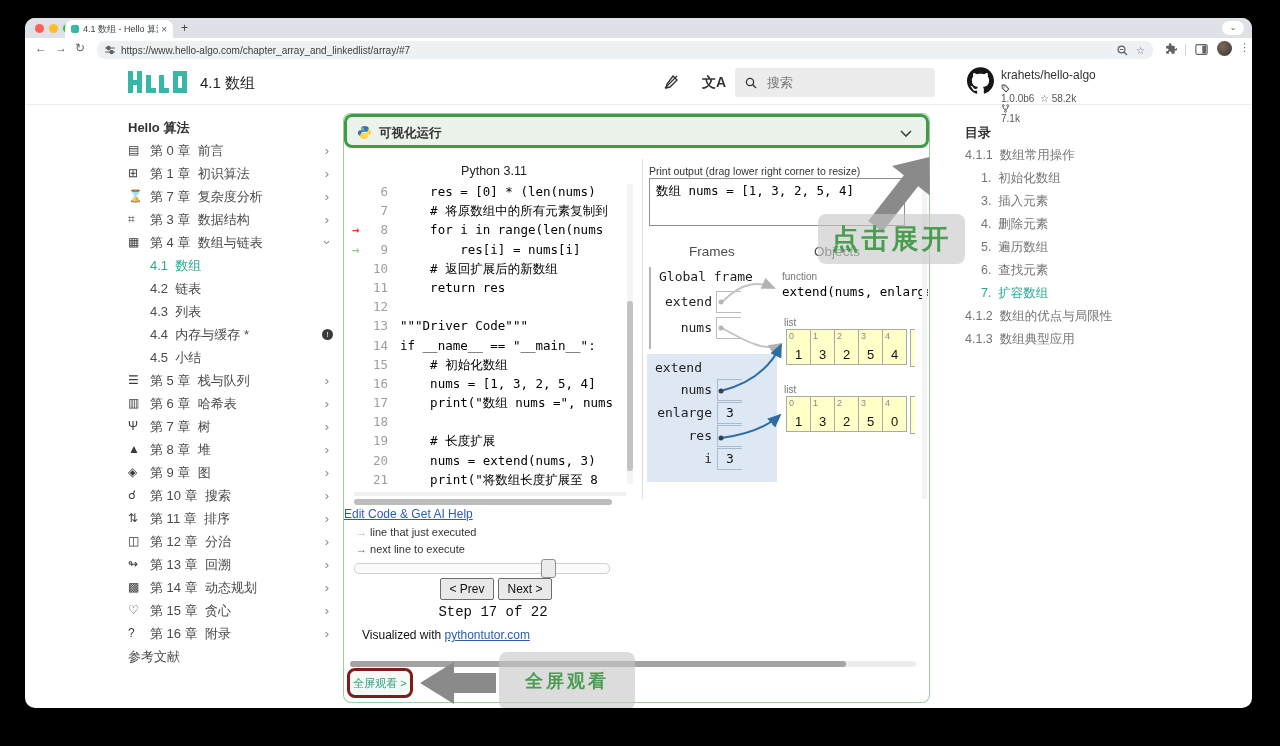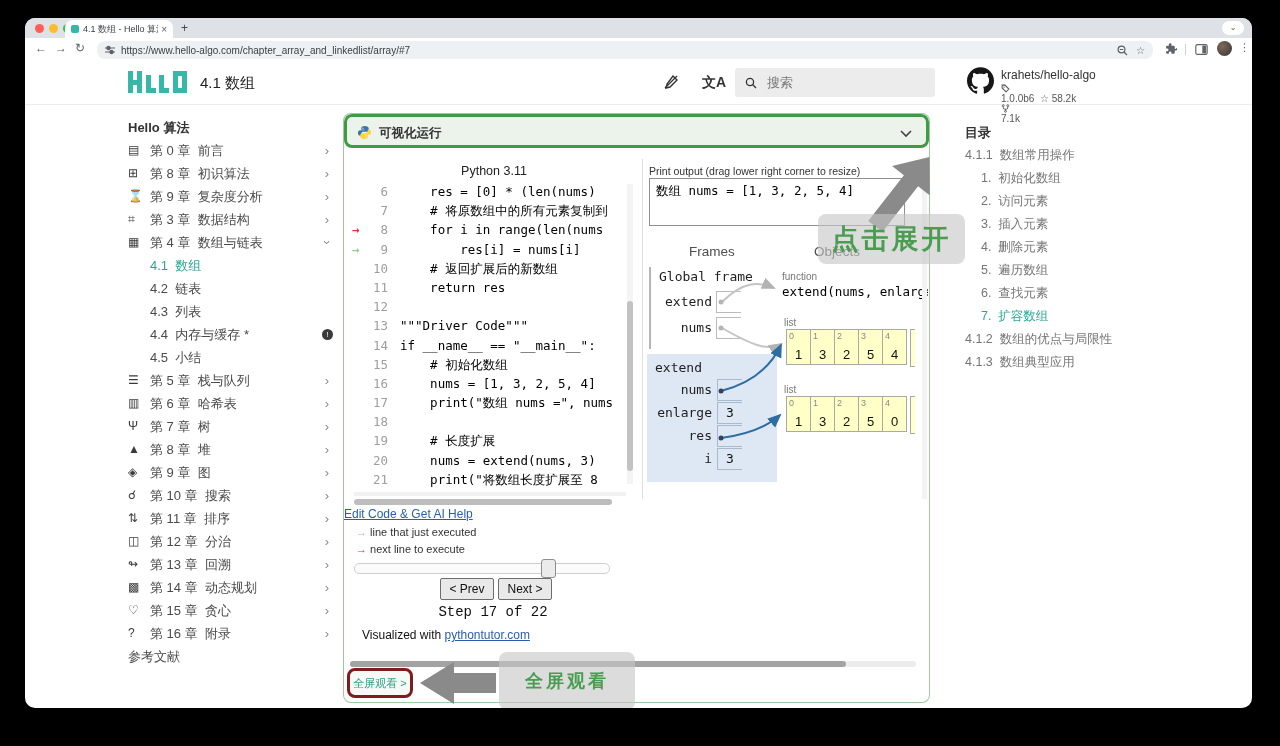--- a/index.html
+++ b/index.html
@@ -249,28 +249,28 @@
 
       <div class="s-item">
         <span class="s-icon">▤</span>
         <span class="s-label">第 0 章  前言</span>
         
         <span class="s-chev">›</span>
       </div>
 
       <div class="s-item">
         <span class="s-icon">⊞</span>
-        <span class="s-label">第 8 章  初识算法</span>
+        <span class="s-label">第 1 章  初识算法</span>
         
         <span class="s-chev">›</span>
       </div>
 
       <div class="s-item">
         <span class="s-icon">⌛</span>
-        <span class="s-label">第 9 章  复杂度分析</span>
+        <span class="s-label">第 7 章  复杂度分析</span>
         
         <span class="s-chev">›</span>
       </div>
 
       <div class="s-item">
         <span class="s-icon">⌗</span>
         <span class="s-label">第 3 章  数据结构</span>
         
         <span class="s-chev">›</span>
       </div>
@@ -648,21 +648,20 @@
     <div class="fsbtn">全屏观看 &gt;</div>
   </section>
 
   <nav class="toc">
     <div class="toc-title">目录</div>
 
       <div class="t-item l1">4.1.1  数组常用操作</div>
 
       <div class="t-item l2">1.  初始化数组</div>
 
-      <div class="t-item l2">2.  访问元素</div>
 
       <div class="t-item l2">3.  插入元素</div>
 
       <div class="t-item l2">4.  删除元素</div>
 
       <div class="t-item l2">5.  遍历数组</div>
 
       <div class="t-item l2">6.  查找元素</div>
 
       <div class="t-item l2 active">7.  扩容数组</div>

